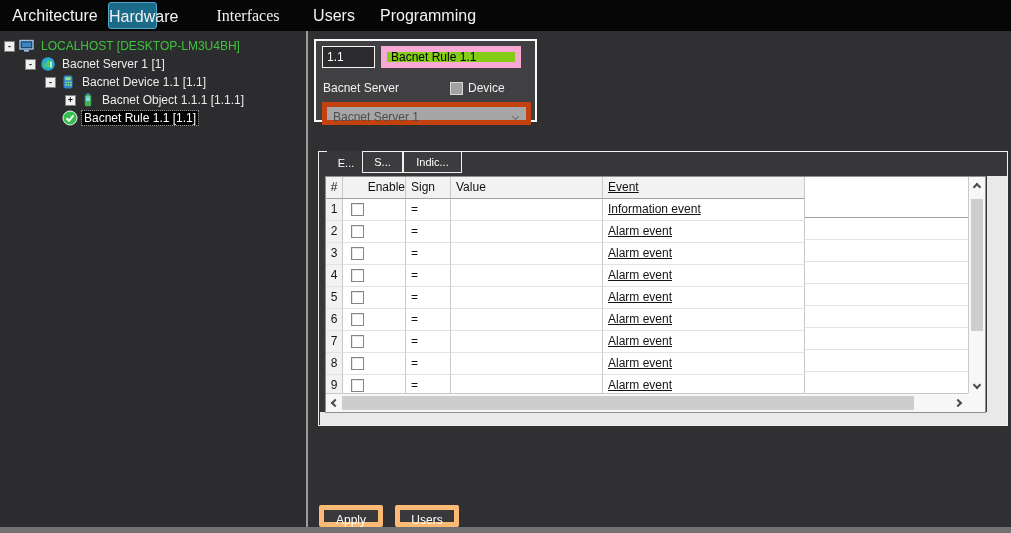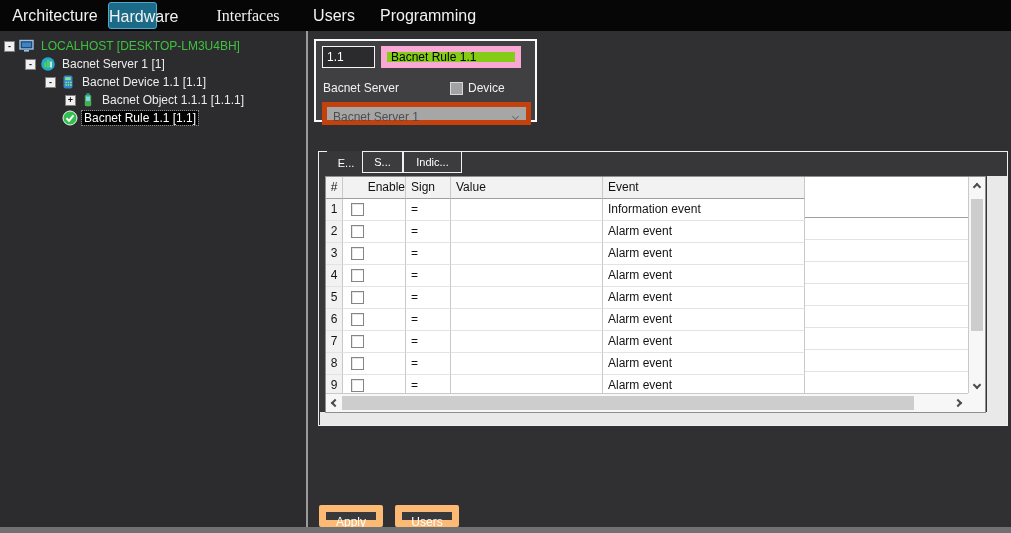--- a/index.html
+++ b/index.html
@@ -53,39 +53,39 @@
   #gutter-bottom { position:absolute; left:320px; top:412px; width:687px; height:13px; background:#e9e9e9; }
 
   
   #grid { position:absolute; left:325px; top:176px; width:661px; height:237px; background:#fff;
           border:1px solid #8f8f8f; overflow:hidden; }
   .g-row { display:flex; height:22px; }
   .g-cell { border-right:1px solid #c9c9c9; border-bottom:1px solid #e3e3e3; font-size:12px; color:#141414;
             padding-left:5px; line-height:21px; overflow:hidden; white-space:nowrap; }
   .g-head .g-cell { background:#f2f2f2; border-bottom:1px solid #9f9f9f; color:#111; }
   .c0 { width:17px; padding-left:0; text-align:center; background:#f2f2f2; }
-  .c1 { width:63px;text-align:right; } .c2 { width:45px; } .c3 { width:152px; } .c4 { width:202px; } .c5 { flex:1;margin-top:40px; }
+  .c1 { width:63px;text-align:right; } .c2 { width:45px; } .c3 { width:152px; } .c4 { width:202px;text-decoration:underline; } .c5 { flex:1;margin-top:40px; }
   .gcb { width:13px; height:13px; border:1px solid #858585; background:#fff; margin:4px 0 0 3px;
          box-shadow:inset 1px 1px 0 #e6e6e6; }
 
   
   #vscroll { position:absolute; right:0; top:0; width:17px; height:218px; background:#f7f7f7;
              border-left:1px solid #c9c9c9; }
   #vthumb { position:absolute; left:2px; top:22px; width:12px; height:132px; background:#cdcdcd; }
   #hscroll { position:absolute; left:0; bottom:0; width:643px; height:19px; background:#f7f7f7;
              border-top:1px solid #c9c9c9; }
   #hthumb { position:absolute; left:16px; top:2px; width:572px; height:14px; background:#cdcdcd; }
   #sb-corner { position:absolute; right:0; bottom:0; width:17px; height:19px; background:#f7f7f7; }
   .chev { position:absolute; width:6px; height:6px; border-left:2px solid #4d4d4d; border-bottom:2px solid #4d4d4d; }
   .chev-up { transform:rotate(135deg); } .chev-down { transform:rotate(-45deg); }
   .chev-left { transform:rotate(45deg); } .chev-right { transform:rotate(225deg); }
   .chev-sel { border-color:#6f6f6f; width:5px; height:5px; border-left-width:1.5px; border-bottom-width:1.5px; }
 
   
-  .btn { position:absolute; width:64px; height:22px; background:#39393c; border:7px solid #fdba74;
+  .btn { position:absolute; width:64px; height:22px; background:#39393c; border:5px solid #fdba74;
          border-radius:2px; color:#fff; font-size:12px; text-align:center; line-height:20px; }
   #apply-btn { left:319px; top:505px; }
   #undo-btn { left:395px; top:505px; }
 
   #bottom-strip { position:absolute; left:0; top:527px; width:1011px; height:6px; background:#717174; }
 </style>
 </head>
 <body>
 
 <div id="screen">

